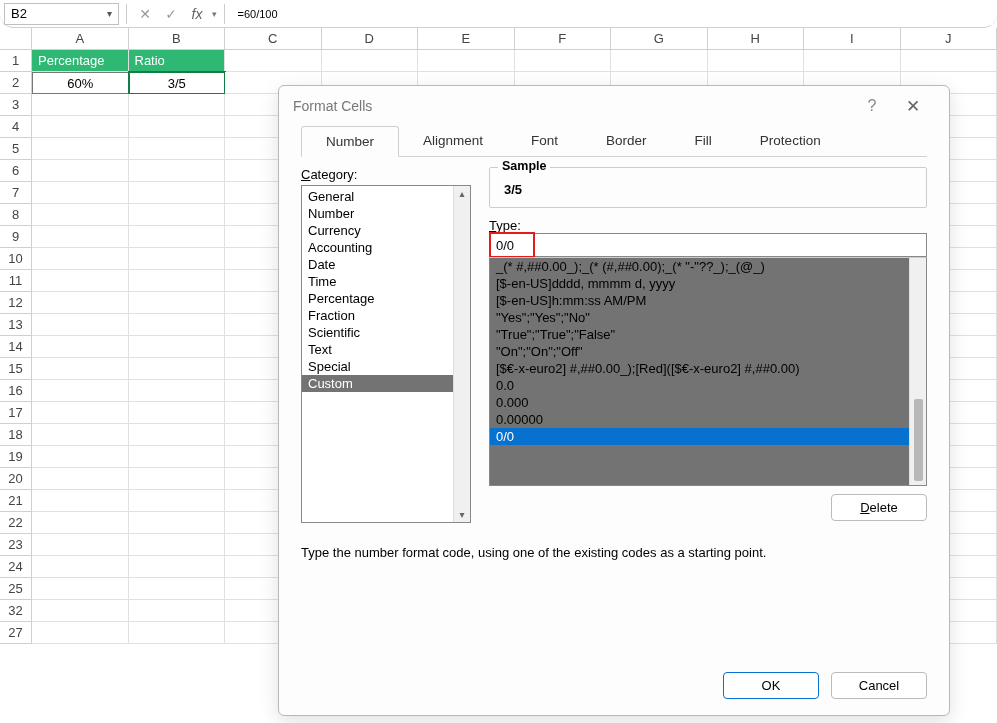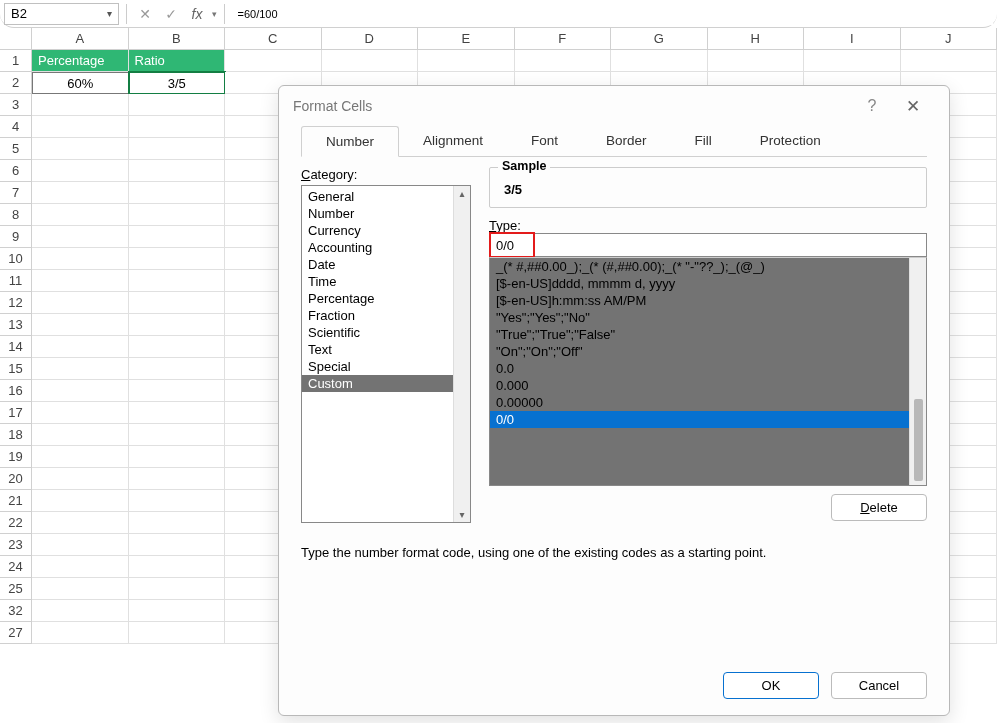--- a/index.html
+++ b/index.html
@@ -737,20 +737,21 @@
           <input class="type-input" value="0/0" style="">
           <div class="type-highlight"></div>
         </div>
         <div class="format-list">
           <div class="format-item">_(* #,##0.00_);_(* (#,##0.00);_(* "-"??_);_(@_)</div>
           <div class="format-item">[$-en-US]dddd, mmmm d, yyyy</div>
           <div class="format-item">[$-en-US]h:mm:ss AM/PM</div>
           <div class="format-item">"Yes";"Yes";"No"</div>
           <div class="format-item">"True";"True";"False"</div>
           <div class="format-item">"On";"On";"Off"</div>
+          <div class="format-item">[$€-x-euro2] #,##0.00_);[Red]([$€-x-euro2] #,##0.00)</div>
           <div class="format-item">0.0</div>
           <div class="format-item">0.000</div>
           <div class="format-item">0.00000</div>
           <div class="format-item selected">0/0</div>
           <div class="fmt-scroll">
             <div class="fmt-scroll-thumb"></div>
           </div>
         </div>
         <div class="delete-row">
           <div class="btn"><u>D</u>elete</div>

